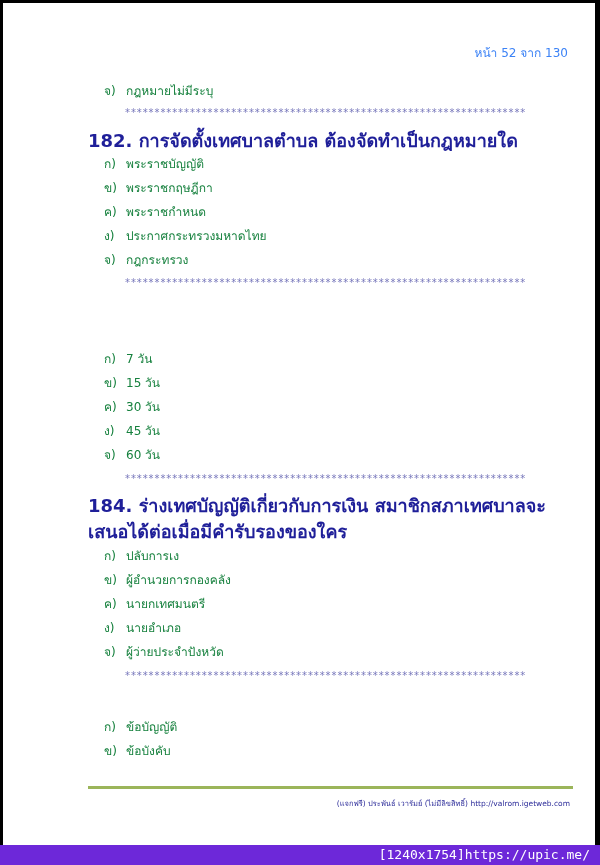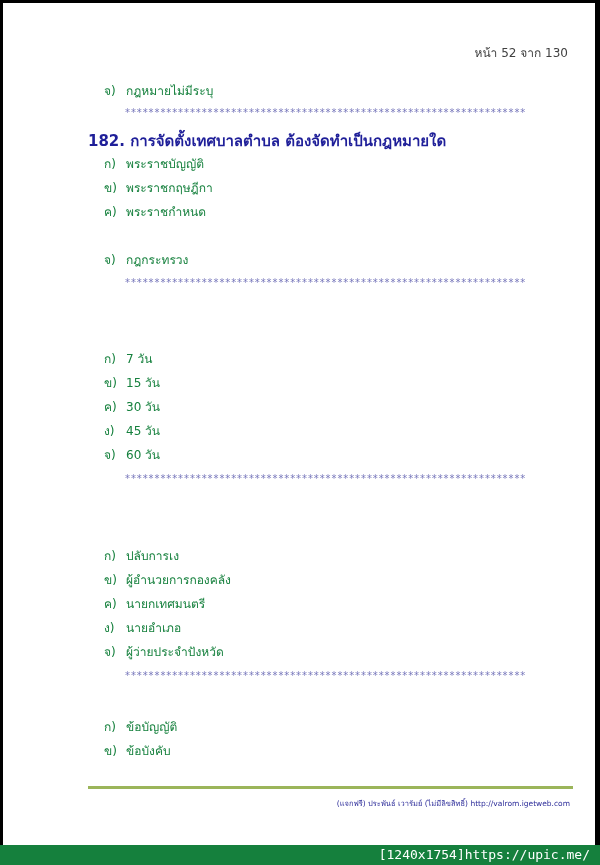--- a/index.html
+++ b/index.html
@@ -1,56 +1,58 @@
 <!DOCTYPE html>
 <html><head>
 <meta charset="utf-8">
 <style>
   html, body { margin:0; padding:0; }
   body { width:600px; height:865px; background:#000; position:relative; overflow:hidden;
          font-family:"DejaVu Sans","Liberation Sans",sans-serif; }
   .page { position:absolute; left:3px; top:3px; width:592px; height:842px; background:#fff; }
-  .page-num { position:absolute; right:27px; top:40px; font-size:12px; color:#404040; }
-  .q { position:absolute; left:85px; width:490px; font-size:15px; font-weight:bold; color:#1f1f99;
+  .page-num { position:absolute; right:27px; top:40px; font-size:12px; color:#3b82f6; }
+  .q { position:absolute; left:85px; width:490px; font-size:18px; font-weight:bold; color:#1f1f99;
        line-height:26px; }
   .opt { position:absolute; left:101px; font-size:12px; color:#15803d; line-height:16px; white-space:nowrap; }
   .opt .lbl { display:inline-block; width:22px; }
   .stars { position:absolute; left:122px; width:450px; font-size:10px; color:#7777bb; letter-spacing:0.9px;
            white-space:nowrap; overflow:hidden; line-height:12px; }
   .rule { position:absolute; left:85px; width:485px; height:3px; background:#9bb55a; top:783px; }
   .footer { position:absolute; right:25px; top:794px; font-size:7.5px; color:#2b2b99; white-space:nowrap; }
-  .bottom-bar { position:absolute; left:0; top:845px; width:600px; height:20px; background:#15803d;
+  .bottom-bar { position:absolute; left:0; top:845px; width:600px; height:20px; background:#6d28d9;
                 color:#fff; font-family:"DejaVu Sans Mono","Liberation Mono",monospace; font-size:13px;
                 text-align:right; line-height:20px; padding-right:10px; box-sizing:border-box; }
 </style>
 </head>
 <body>
 
 <div class="page">
   <div class="page-num">หน้า 52 จาก 130</div>
 
   <div class="opt" style="top:80px">
     <span class="lbl">จ)</span><span>กฎหมายไม่มีระบุ</span>
   </div>
   <div class="stars" style="top:104px">********************************************************************</div>
 
   <div class="q" style="top:125px">182. การจัดตั้งเทศบาลตำบล ต้องจัดทำเป็นกฎหมายใด</div>
   <div class="opt" style="top:153px"><span class="lbl">ก)</span><span>พระราชบัญญัติ</span></div>
   <div class="opt" style="top:177px"><span class="lbl">ข)</span><span>พระราชกฤษฎีกา</span></div>
   <div class="opt" style="top:201px"><span class="lbl">ค)</span><span>พระราชกำหนด</span></div>
+  <div class="opt" style="top:225px"><span class="lbl">ง)</span><span>ประกาศกระทรวงมหาดไทย</span></div>
   <div class="opt" style="top:249px"><span class="lbl">จ)</span><span>กฎกระทรวง</span></div>
   <div class="stars" style="top:274px">********************************************************************</div>
 
   <div class="opt" style="top:348px"><span class="lbl">ก)</span><span>7 วัน</span></div>
   <div class="opt" style="top:372px"><span class="lbl">ข)</span><span>15 วัน</span></div>
   <div class="opt" style="top:396px"><span class="lbl">ค)</span><span>30 วัน</span></div>
   <div class="opt" style="top:420px"><span class="lbl">ง)</span><span>45 วัน</span></div>
   <div class="opt" style="top:444px"><span class="lbl">จ)</span><span>60 วัน</span></div>
   <div class="stars" style="top:470px">********************************************************************</div>
 
+  <div class="q" style="top:490px">184. ร่างเทศบัญญัติเกี่ยวกับการเงิน สมาชิกสภาเทศบาลจะเสนอได้ต่อเมื่อมีคำรับรองของใคร</div>
   <div class="opt" style="top:545px"><span class="lbl">ก)</span><span>ปลับการเง</span></div>
   <div class="opt" style="top:569px"><span class="lbl">ข)</span><span>ผู้อำนวยการกองคลัง</span></div>
   <div class="opt" style="top:593px"><span class="lbl">ค)</span><span>นายกเทศมนตรี</span></div>
   <div class="opt" style="top:617px"><span class="lbl">ง)</span><span>นายอำเภอ</span></div>
   <div class="opt" style="top:641px"><span class="lbl">จ)</span><span>ผู้ว่ายประจำปังหวัด</span></div>
   <div class="stars" style="top:667px">********************************************************************</div>
 
   <div class="opt" style="top:716px"><span class="lbl">ก)</span><span>ข้อบัญญัติ</span></div>
   <div class="opt" style="top:740px"><span class="lbl">ข)</span><span>ข้อบังคับ</span></div>
 

